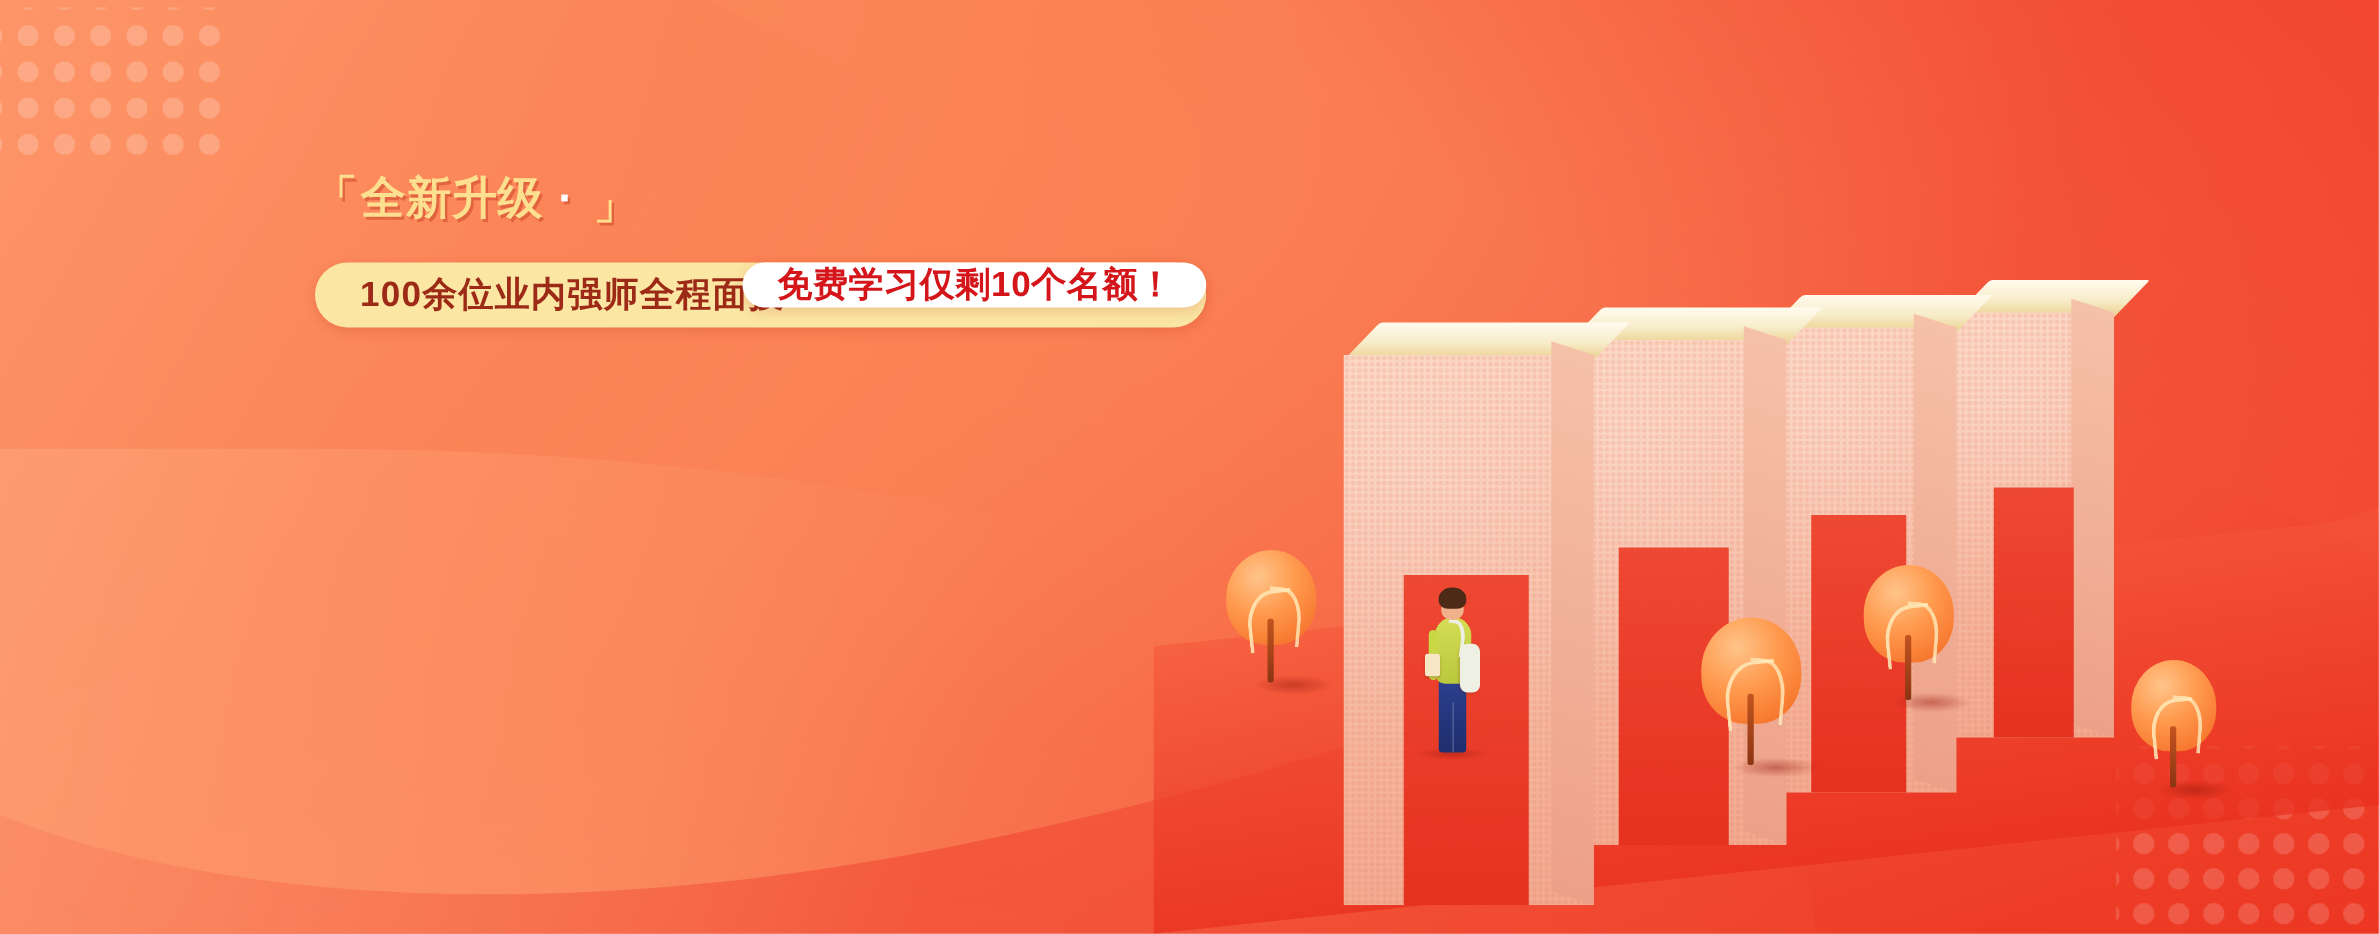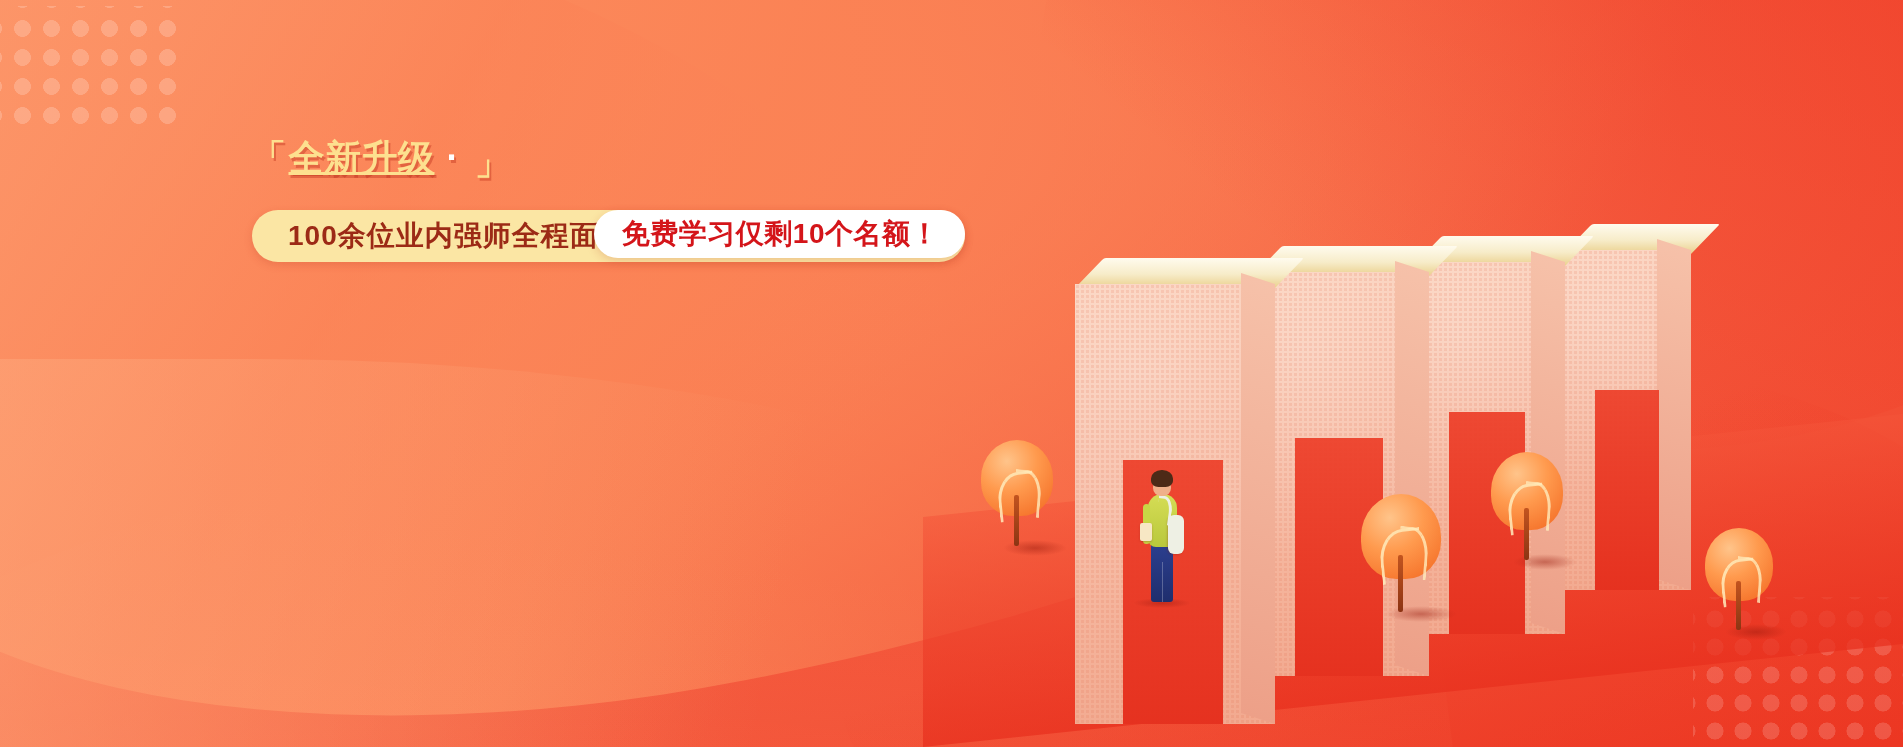--- a/index.html
+++ b/index.html
@@ -118,21 +118,21 @@
   }
   .bracket {
     color: #fde08f;
     font-size: 34px;
     font-weight: 700;
     margin-right: 2px;
     position: relative;
     top: -2px;
   }
   .bracket-r { margin-right: 0; margin-left: 4px; top: 4px; }
-  .sub-gold { color: #fde08f; text-decoration: underline; }
+  .sub-gold { color: #fde08f; }
   .sub-dot  { color: #ffffff; padding: 0 12px; }
   .sub-white{ color: #ffffff; }
 
   .headline {
     margin-top: 22px;
     font-size: 97px;
     font-weight: 800;
     line-height: 1.06;
     letter-spacing: 2px;
     white-space: nowrap;
@@ -167,21 +167,21 @@
     padding-left: 36px;
     font-size: 28px;
     font-weight: 700;
     color: #9c2a16;
     letter-spacing: 1px;
     white-space: nowrap;
   }
   .pill-white {
     position: absolute;
     right: 0; top: 0;
-    height: 48px;
+    height: 36px;
     padding: 0 26px 0 28px;
     background: #ffffff;
     border-radius: 26px;
     display: flex;
     align-items: center;
     justify-content: center;
     box-shadow: 0 3px 10px rgba(170,38,22,.18);
   }
   .pill-white-label {
     font-size: 28px;

